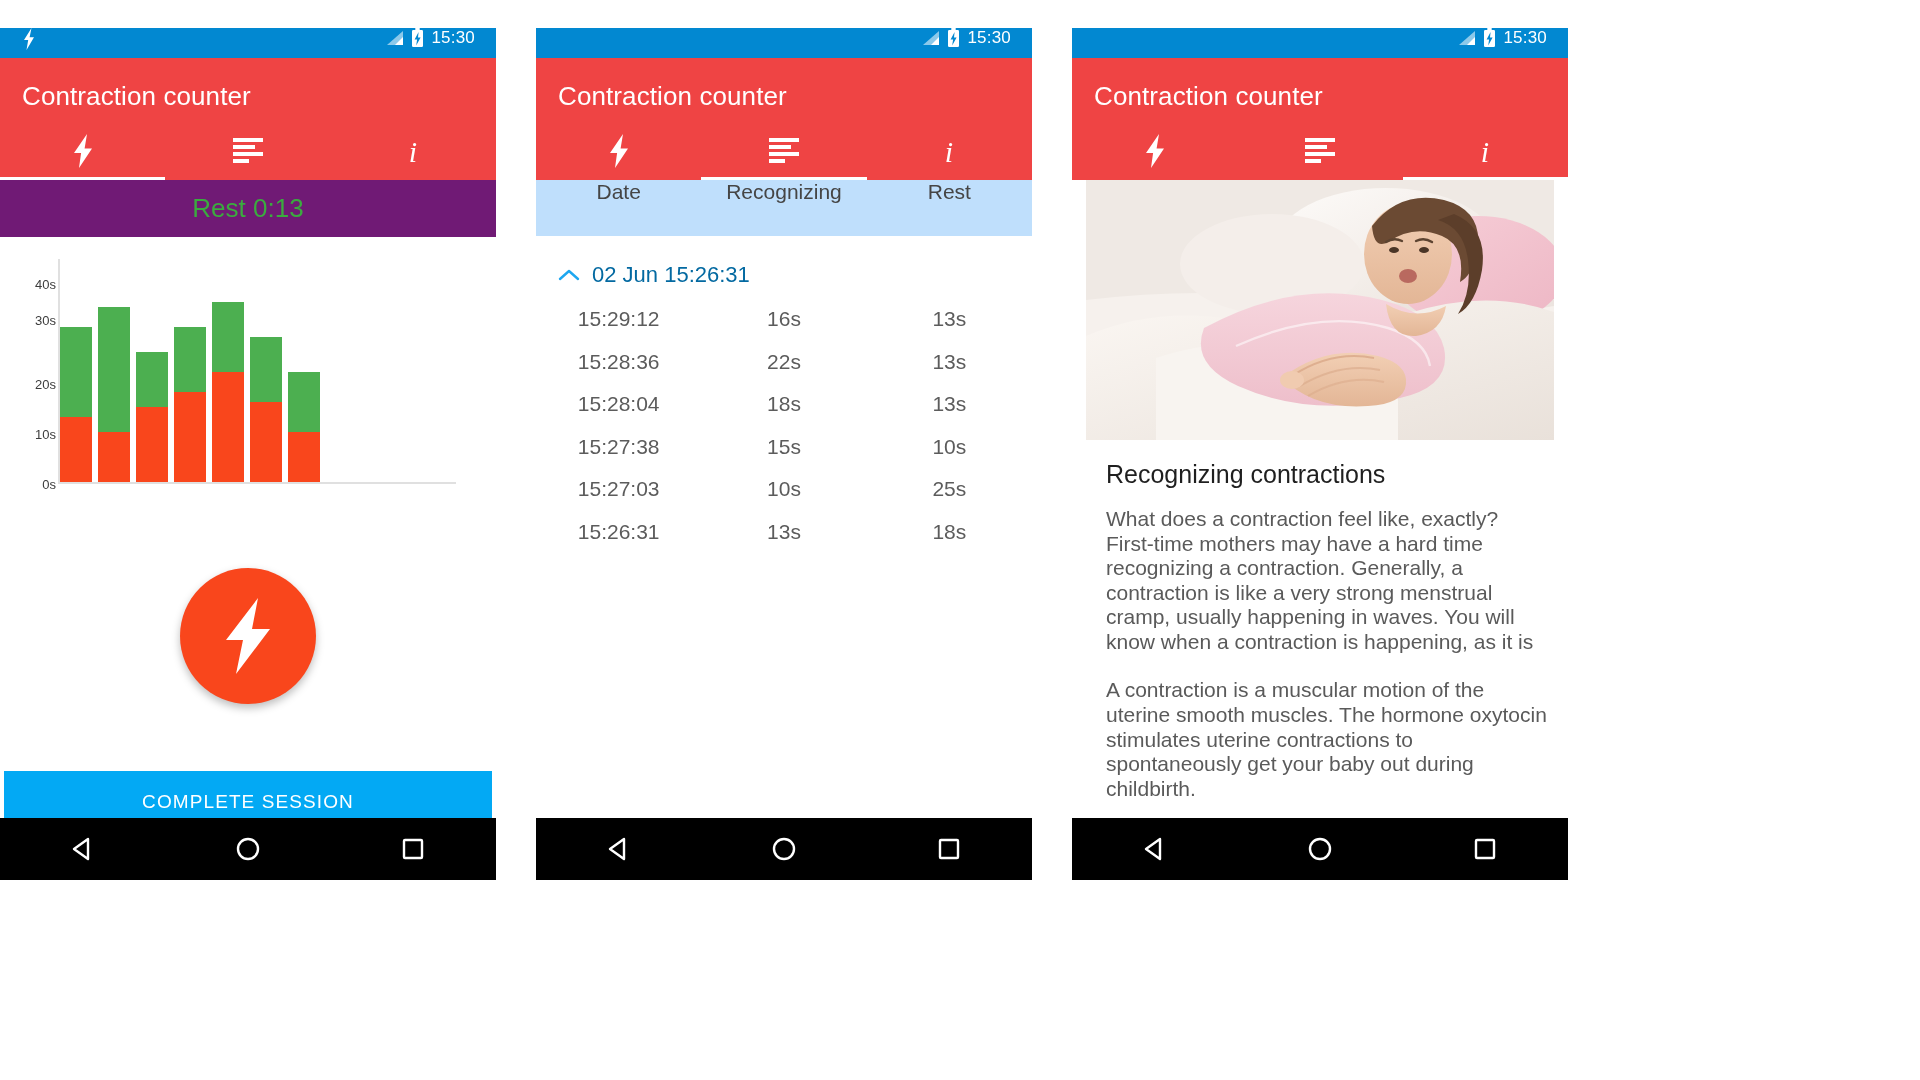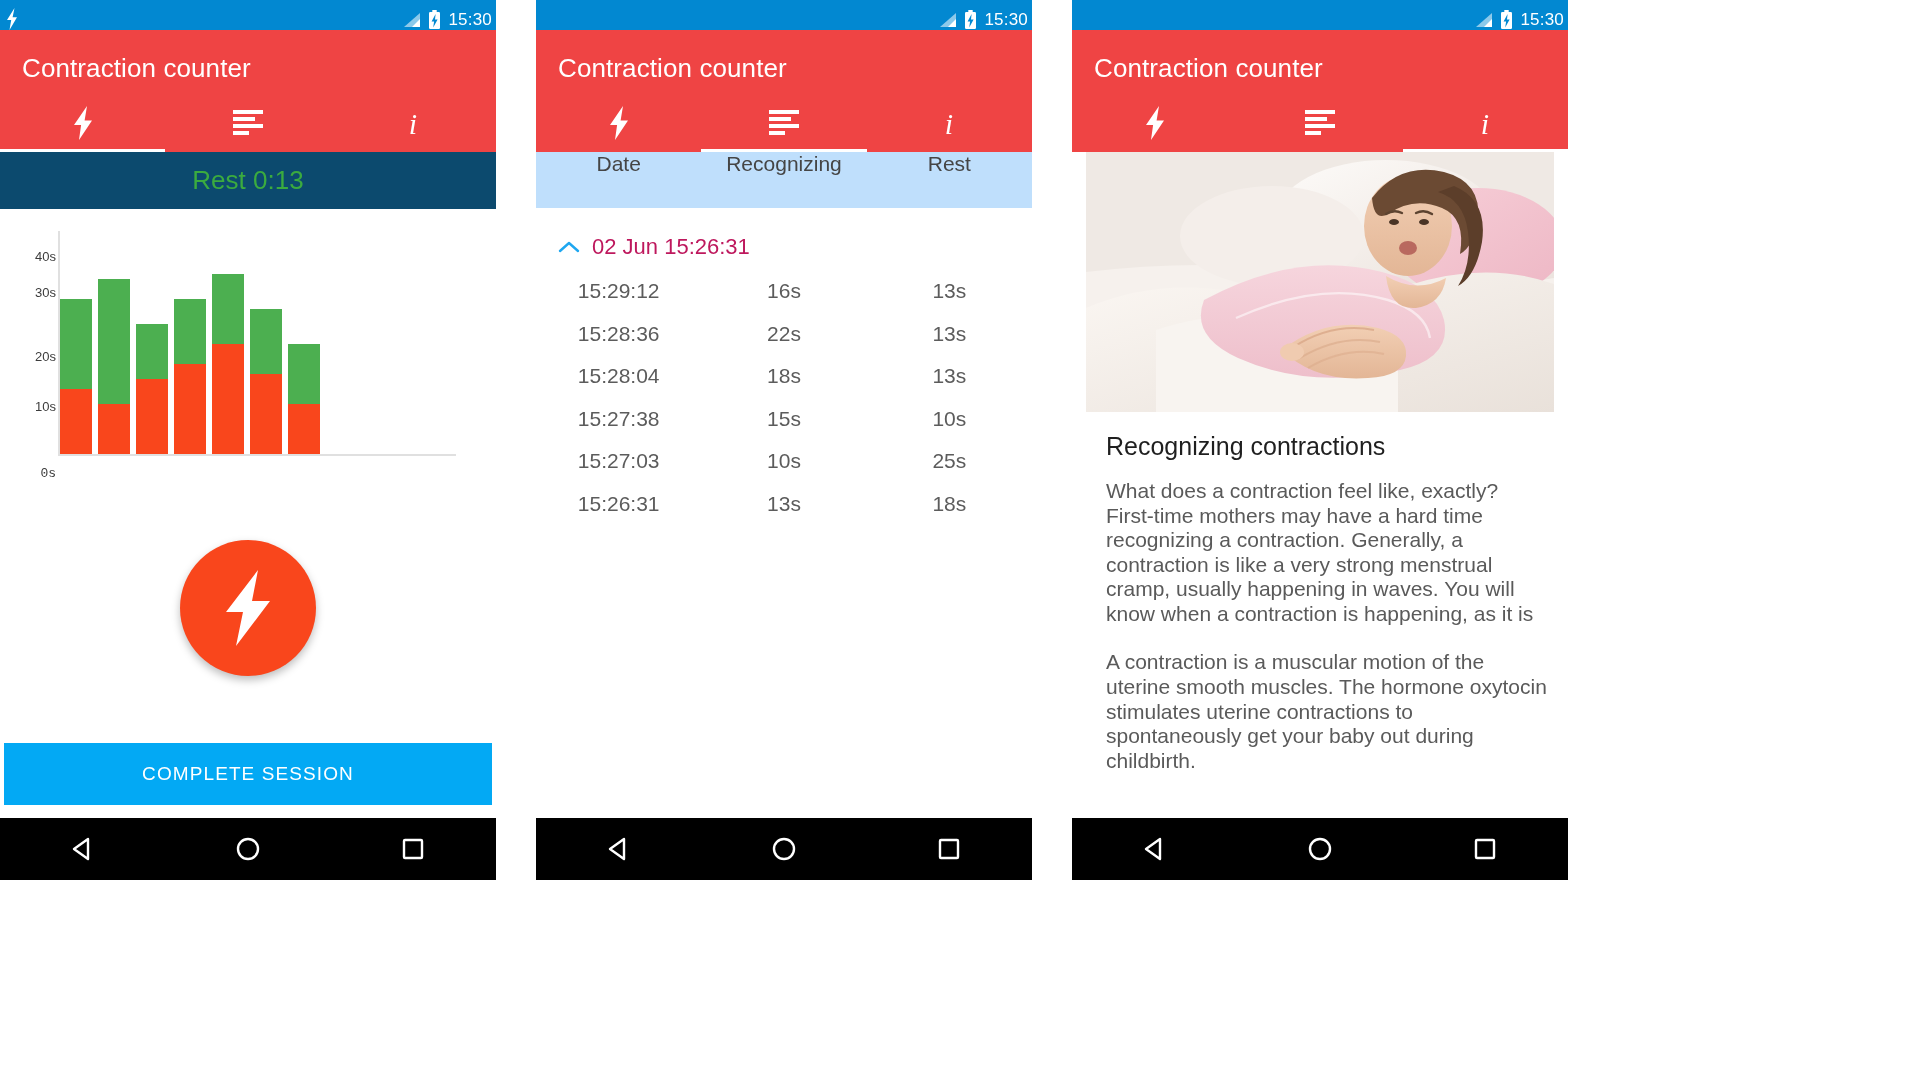--- a/index.html
+++ b/index.html
@@ -22,23 +22,24 @@
   }
   #phone1 { left: 0px; }
   #phone2 { left: 536px; }
   #phone3 { left: 1072px; }
 
   
   .statusbar {
     height: 30px;
     background: #0288d1;
     display: flex;
-    align-items: flex-end;
-    padding: 0 4px;
+    align-items: flex-start;
+    padding: 0 21px;
     color: #ffffff;
+    margin-top: 28px;
   }
   .sb-left { display: flex; align-items: center; }
   .sb-spacer { flex: 1; }
   .sb-right { display: flex; align-items: center; gap: 7px; }
   .sb-time { font-size: 17px; color: #fff; letter-spacing: .2px; }
   .bolt-sb { width: 16px; height: 22px; }
   .ic-signal { width: 20px; height: 16px; display: block; }
   .ic-batt { width: 13px; height: 20px; display: block; }
 
   
@@ -72,21 +73,21 @@
     background: #ffffff;
     width: 33.3333%;
     transition: none;
   }
   .tab-ind.p0 { left: 0; }
   .tab-ind.p1 { left: 33.3333%; }
   .tab-ind.p2 { left: 66.6666%; }
 
   
   .rest-banner {
-    background: #0c4a6e;
+    background: #701a75;
     height: 57px;
     display: flex;
     align-items: center;
     justify-content: center;
   }
   .rest-text { color: #3bab3f; font-size: 26px; }
 
   .chart-wrap {
     position: relative;
     height: 270px;
@@ -163,21 +164,21 @@
     font-size: 21px;
     color: #454545;
   }
   .session-row {
     display: flex;
     align-items: center;
     gap: 12px;
     padding: 26px 0 10px 22px;
     cursor: pointer;
   }
-  .session-label { color: #be185d; font-size: 22px; }
+  .session-label { color: #0369a1; font-size: 22px; }
   .chev { width: 22px; height: 14px; display: block; }
   .trow { display: flex; align-items: center; height: 42.5px; }
   .td { flex: 1; text-align: center; font-size: 21px; color: #5c5c5c; }
 
   
   .article { padding: 0 0 0 0; background: #fff; }
   .hero {
     margin: 0 14px;
     height: 260px;
     overflow: hidden;
@@ -258,21 +259,21 @@
       </div>
     </div>
 
     <div class="rest-banner">
       <span class="rest-text">Rest 0:13</span>
     </div>
 
     <div class="chart-wrap">
       <div class="chart">
         <div class="yaxis-area">
-            <div class="ylabel" style="top: 242px; font-family: Liberation Mono, monospace;">0s</div>
+            <div class="ylabel" style="top: 225px;">0s</div>
             <div class="ylabel" style="top: 175px;">10s</div>
             <div class="ylabel" style="top: 125px;">20s</div>
             <div class="ylabel" style="top: 61px;">30s</div>
             <div class="ylabel" style="top: 25px;">40s</div>
           </div>
         <div class="axis-v"></div>
         <div class="axis-h"></div>
         <div class="bars">
             <div class="bar">
               <div class="bseg-green" style="height: 90px;"></div>

